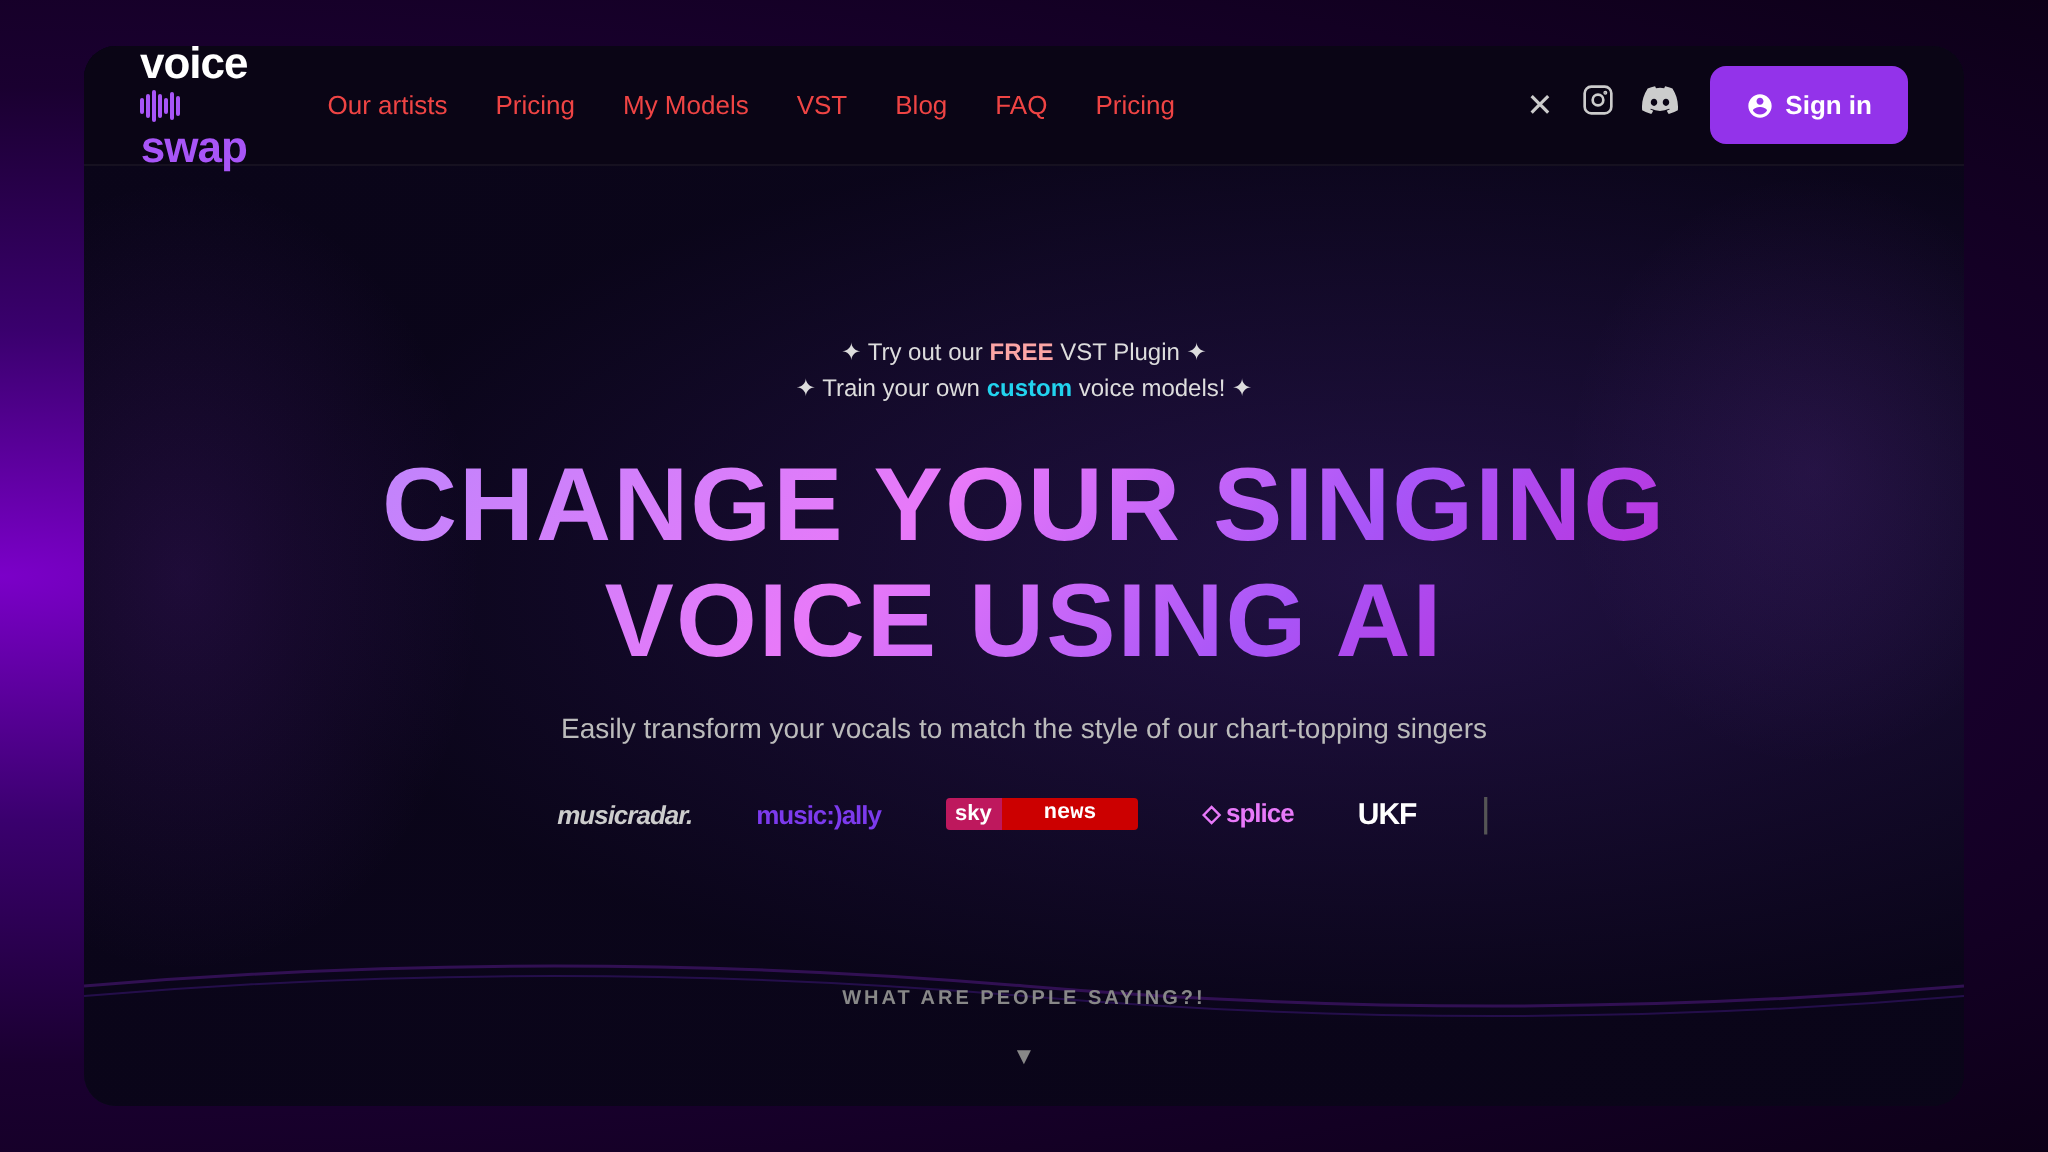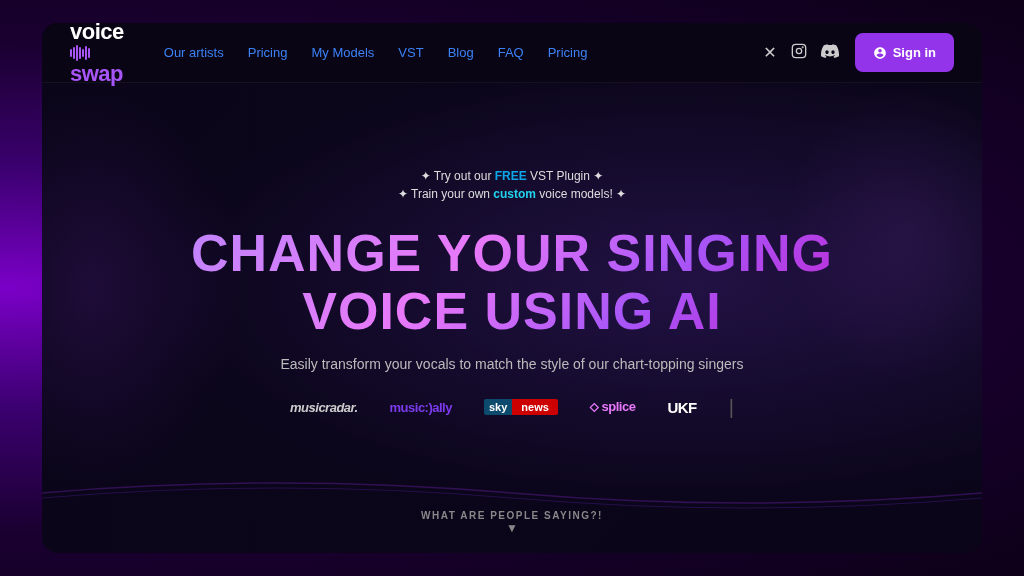--- a/index.html
+++ b/index.html
@@ -63,20 +63,21 @@
       gap: 6px;
       margin-right: 40px;
       text-decoration: none;
     }
 
     .logo-text {
       font-size: 22px;
       font-weight: 700;
       color: #fff;
       letter-spacing: -0.5px;
+      text-align: center;
     }
 
     .logo-wave {
       display: flex;
       align-items: center;
       gap: 1px;
     }
 
     .logo-wave span {
       display: inline-block;
@@ -86,21 +87,21 @@
     }
 
     .nav-links {
       display: flex;
       align-items: center;
       gap: 24px;
       flex: 1;
     }
 
     .nav-link {
-      color: #3b82f6;
+      color: #ef4444;
       font-size: 13px;
       text-decoration: none;
       cursor: pointer;
       transition: color 0.2s;
     }
 
     .nav-icons {
       display: flex;
       align-items: center;
       gap: 14px;
@@ -145,21 +146,21 @@
       gap: 4px;
       margin-bottom: 24px;
     }
 
     .promo-text {
       font-size: 12px;
       color: #ddd;
     }
 
     .promo-text .highlight {
-      color: #0ea5e9;
+      color: #fca5a5;
       font-weight: 600;
     }
 
     .promo-text .highlight-custom {
       color: #22d3ee;
       font-weight: 600;
     }
 
     .hero-title {
       font-size: 52px;
@@ -240,21 +241,21 @@
 
     .bottom-cta {
       position: absolute;
       bottom: 18px;
       left: 50%;
       transform: translateX(-50%);
       z-index: 10;
       display: flex;
       flex-direction: column;
       align-items: center;
-      gap: 0;
+      gap: 16px;
     }
 
     .bottom-cta-text {
       font-size: 10px;
       font-weight: 700;
       letter-spacing: 1.5px;
       color: #888;
       text-transform: uppercase;
     }
 
@@ -376,22 +377,22 @@
     </h1>
 
     <p class="hero-subtitle">Easily transform your vocals to match the style of our chart-topping singers</p>
 
     <div class="logos-row">
       <span class="logo-badge logo-musicradar">
         <em>musicradar.</em>
       </span>
       <span class="logo-badge logo-musically">music:)ally</span>
       <span style="display:flex;align-items:center;gap:0;">
-        <span style="background:#0c4a6e;color:#fff;padding:2px 5px;font-size:11px;font-weight:700;border-radius:2px 0 0 2px;">sky</span>
-        <span style="background:#cc0000;color:#fff;padding:2px 9px;font-size:11px;font-weight:700;border-radius:0 2px 2px 0;">news</span>
+        <span style="background:#be185d;color:#fff;padding:2px 5px;font-size:11px;font-weight:700;border-radius:2px 0 0 2px;">sky</span>
+        <span style="background:#cc0000;color:#fff;padding:2px 21px;font-size:11px;font-weight:700;border-radius:0 2px 2px 0;font-family:Liberation Mono, monospace;">news</span>
       </span>
       <span class="logo-badge logo-splice">⬦ splice</span>
       <span class="logo-badge logo-ukf">UKF</span>
       <span class="logo-divider">|</span>
     </div>
 
   </div>
 
   <svg class="wave-svg" viewBox="0 0 940 40" xmlns="http://www.w3.org/2000/svg">
     <path d="M0 20 Q235 0 470 20 Q705 40 940 20" stroke="#6b21a8" stroke-width="1.5" fill="none"></path>

